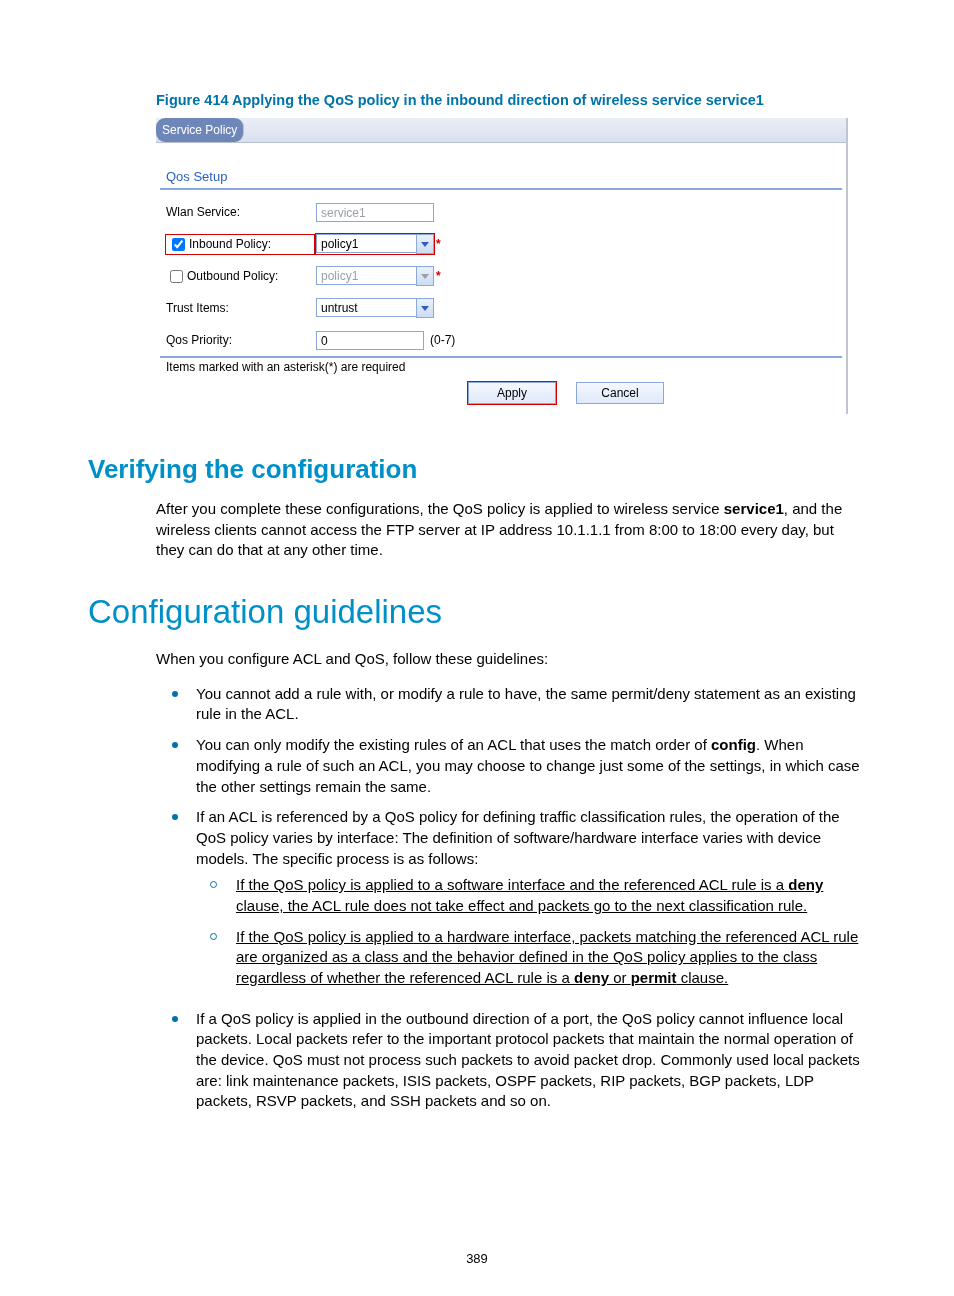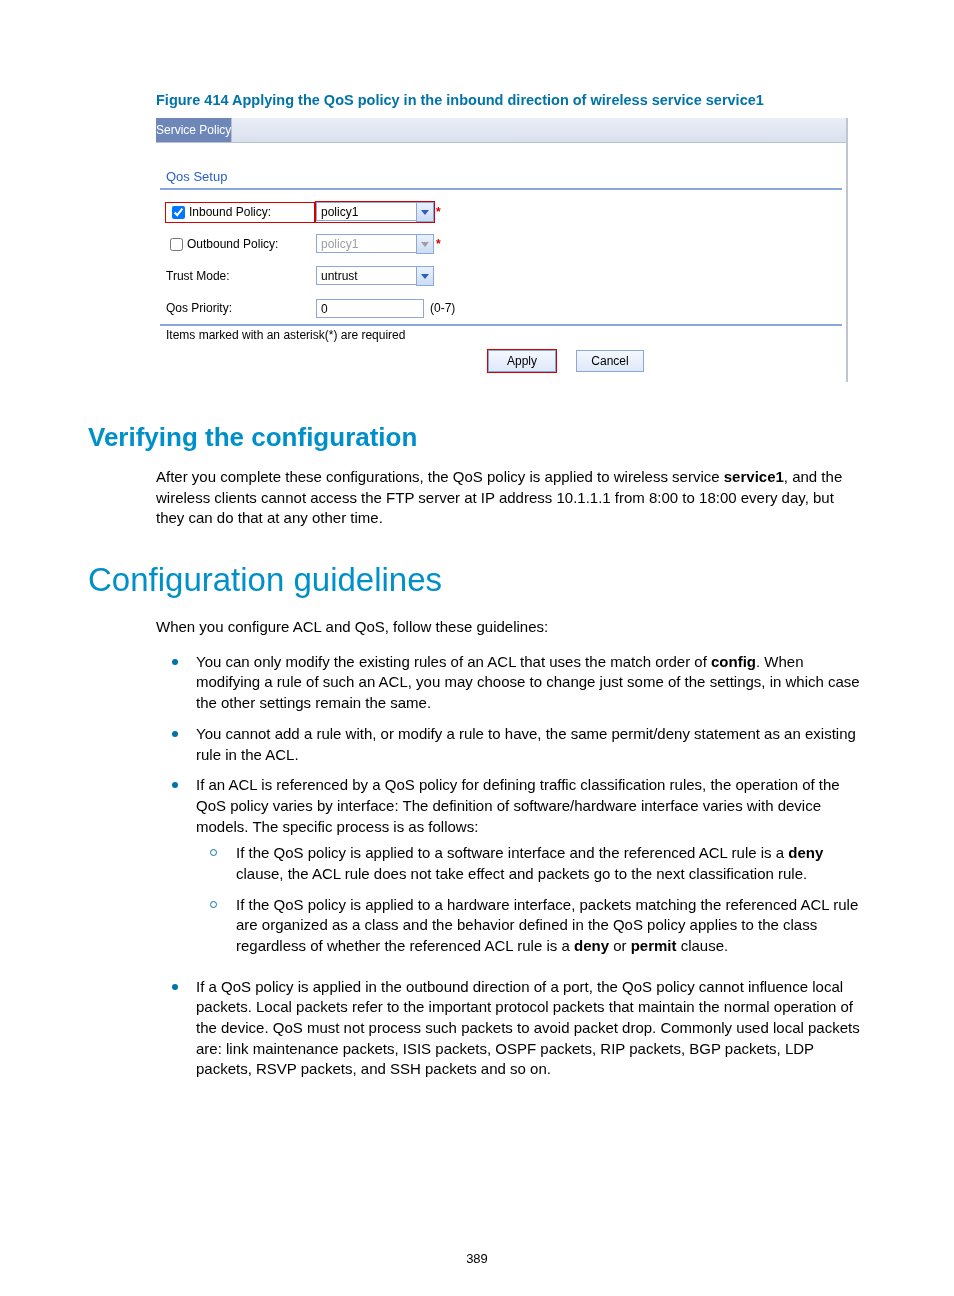--- a/index.html
+++ b/index.html
@@ -35,25 +35,26 @@
   }
   .tabbar{
     background:linear-gradient(#eaeef6,#d9e0ee);
     border-bottom:1px solid #b8c0d4;
     height:24px;
     position:relative;
   }
   .tab{
     position:absolute;left:0;top:0;
     height:24px;line-height:24px;
-    padding:0 0;
+    padding:0 6px;
     color:#fff;
     background:#6f87b8;
     font-size:12px;
     border-right:1px solid #b8c0d4;
+    border-radius:9px;
   }
   .qs-title{
     color:#2a5fc4;
     font-size:13px;
     padding:26px 0 4px 6px;
     border-bottom:2px solid #8aa8dc;
     margin:0 4px 6px 4px;
   }
   .qs-row{
     display:flex;
@@ -98,21 +99,21 @@
   .note{
     font-size:12px;padding:2px 0 8px 6px;
     border-top:2px solid #8aa8dc;
     margin:0 4px;
   }
   .btnrow{
     display:flex;justify-content:center;gap:20px;
     padding:0 0 4px 130px;
   }
   .btn{
-    width:68px;height:22px;line-height:20px;
+    width:88px;height:22px;line-height:20px;
     text-align:center;
     font-size:12px;
     background:linear-gradient(#f4f8ff,#dfe9fa);
     border:1px solid #8aa8dc;
     box-sizing:border-box;
   }
   .btn.hl{outline:1px solid #d40000;outline-offset:0;}
   .h2{
     color:#0090c9;
     font-weight:bold;
@@ -135,21 +136,21 @@
   .blist{list-style:none;margin:0;padding:0;}
   .blist>li{
     position:relative;
     padding:0 0 10px 40px;
   }
   .blist>li::before{
     content:"";position:absolute;left:16px;top:7px;
     width:6px;height:6px;border-radius:50%;
     background:#0073a8;
   }
-  .olist{list-style:none;margin:6px 0 0 0;padding:0;}
+  .olist{list-style:none;margin:6px 0 0 0;padding:0;text-decoration:underline;}
   .olist>li{
     position:relative;
     padding:0 0 10px 40px;
   }
   .olist>li::before{
     content:"\25CB"; 
     position:absolute;left:16px;top:0;
     color:#0073a8;font-size:10px;
     font-family:Arial;
   }
@@ -172,20 +173,26 @@
 <div class="page">
 
   <div class="fig-caption">Figure 414 Applying the QoS policy in the inbound direction of wireless service service1</div>
 
   <div class="scr">
     <div class="tabbar">
       <div class="tab">Service Policy</div>
     </div>
     <div class="qs-title">Qos Setup</div>
 
+    <div class="qs-row">
+      <div class="qs-label">Wlan Service:</div>
+      <div class="qs-field">
+        <div class="txt disabled-text" style="width:118px;">service1</div>
+      </div>
+    </div>
 
     <div class="qs-row">
       <div class="qs-label required-redbox" style="width:148px;padding-left:2px;box-sizing:border-box;">
         <input type="checkbox" checked="" style="">
         <span>Inbound Policy:</span>
       </div>
       <div class="qs-field required-redbox" style="margin-left:2px;">
         <div class="sel">
           <div class="txt">policy1</div>
           <div class="arrow">
@@ -210,21 +217,21 @@
               <svg width="8" height="5">
                 <path d="M0 0 L8 0 L4 5 Z" fill="#9aa0a6"></path>
               </svg>
             </div>
         </div>
       </div>
       <span class="red-asterisk">*</span>
     </div>
 
     <div class="qs-row">
-      <div class="qs-label">Trust Mode:</div>
+      <div class="qs-label">Trust Items:</div>
       <div class="qs-field">
         <div class="sel">
           <div class="txt">untrust</div>
           <div class="arrow">
               <svg width="8" height="5">
                 <path d="M0 0 L8 0 L4 5 Z" fill="#2a5fc4"></path>
               </svg>
             </div>
         </div>
       </div>
@@ -248,22 +255,22 @@
 
   <div class="h2">Verifying the configuration</div>
   <div class="body">
     <p>After you complete these configurations, the QoS policy is applied to wireless service <b>service1</b>, and the wireless clients cannot access the FTP server at IP address 10.1.1.1 from 8:00 to 18:00 every day, but they can do that at any other time.</p>
   </div>
 
   <div class="h1">Configuration guidelines</div>
   <div class="body">
     <p>When you configure ACL and QoS, follow these guidelines:</p>
     <ul class="blist">
+      <li>You cannot add a rule with, or modify a rule to have, the same permit/deny statement as an existing rule in the ACL.</li>
       <li>You can only modify the existing rules of an ACL that uses the match order of <b>config</b>. When modifying a rule of such an ACL, you may choose to change just some of the settings, in which case the other settings remain the same.</li>
-      <li>You cannot add a rule with, or modify a rule to have, the same permit/deny statement as an existing rule in the ACL.</li>
       <li>
         <span>If an ACL is referenced by a QoS policy for defining traffic classification rules, the operation of the QoS policy varies by interface: The definition of software/hardware interface varies with device models. The specific process is as follows:</span>
         <ul class="olist">
           <li><span class="circ"></span><span>If the QoS policy is applied to a software interface and the referenced ACL rule is a <b>deny</b> clause, the ACL rule does not take effect and packets go to the next classification rule.</span></li>
           <li><span class="circ"></span><span>If the QoS policy is applied to a hardware interface, packets matching the referenced ACL rule are organized as a class and the behavior defined in the QoS policy applies to the class regardless of whether the referenced ACL rule is a <b>deny</b> or <b>permit</b> clause.</span></li>
         </ul>
       </li>
       <li>If a QoS policy is applied in the outbound direction of a port, the QoS policy cannot influence local packets. Local packets refer to the important protocol packets that maintain the normal operation of the device. QoS must not process such packets to avoid packet drop. Commonly used local packets are: link maintenance packets, ISIS packets, OSPF packets, RIP packets, BGP packets, LDP packets, RSVP packets, and SSH packets and so on.</li>
     </ul>
   </div>

